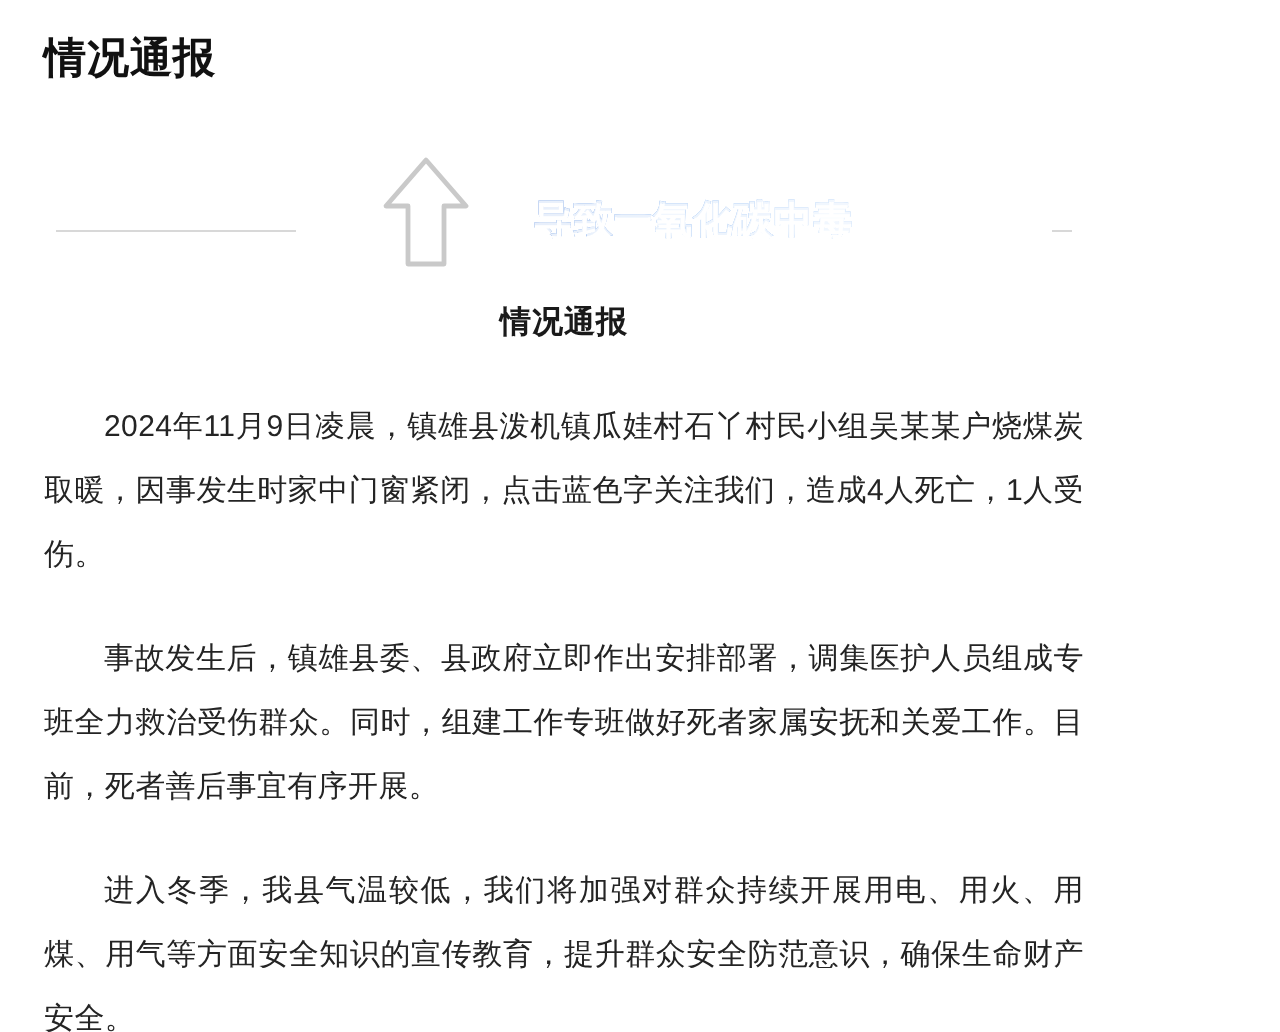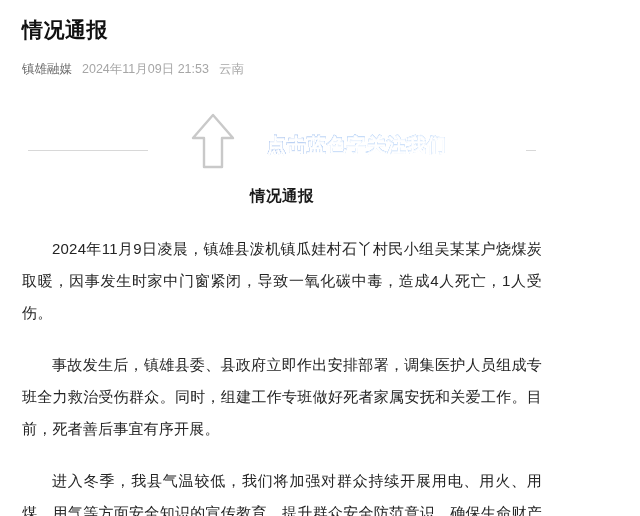--- a/index.html
+++ b/index.html
@@ -112,40 +112,35 @@
   }
   .para.first { margin-top: 26px; }
 </style>
 </head>
 <body>
 
 <div class="page">
 
   <h1 class="article-title">情况通报</h1>
 
-  <div class="meta-row">
-    <span class="meta-account">镇雄融媒</span>
-    <span class="meta-date">2024年11月09日 21:53</span>
-    <span class="meta-loc">云南</span>
-  </div>
 
   <div class="follow-banner">
     <div class="rule-left"></div>
     <div class="rule-right"></div>
 
     <div class="arrow-up">
       <svg width="46" height="58" viewBox="0 0 46 58" xmlns="http://www.w3.org/2000/svg">
         <path d="M23 3 L43 26 L32 26 L32 55 L14 55 L14 26 L3 26 Z" fill="none" stroke="#c9c9c9" stroke-width="2.4" stroke-linejoin="round"></path>
       </svg>
     </div>
 
-    <div class="follow-text">点击蓝色字关注我们</div>
+    <div class="follow-text">导致一氧化碳中毒</div>
   </div>
 
   <h2 class="doc-heading">情况通报</h2>
 
-  <p class="para first">2024年11月9日凌晨，镇雄县泼机镇瓜娃村石丫村民小组吴某某户烧煤炭取暖，因事发生时家中门窗紧闭，导致一氧化碳中毒，造成4人死亡，1人受伤。</p>
+  <p class="para first">2024年11月9日凌晨，镇雄县泼机镇瓜娃村石丫村民小组吴某某户烧煤炭取暖，因事发生时家中门窗紧闭，点击蓝色字关注我们，造成4人死亡，1人受伤。</p>
 
   <p class="para">事故发生后，镇雄县委、县政府立即作出安排部署，调集医护人员组成专班全力救治受伤群众。同时，组建工作专班做好死者家属安抚和关爱工作。目前，死者善后事宜有序开展。</p>
 
   <p class="para">进入冬季，我县气温较低，我们将加强对群众持续开展用电、用火、用煤、用气等方面安全知识的宣传教育，提升群众安全防范意识，确保生命财产安全。</p>
 
 </div>
 
 </body></html>

